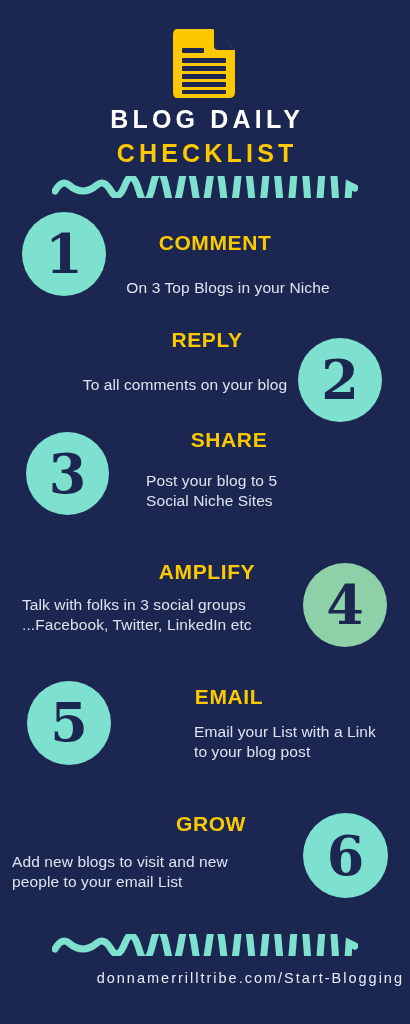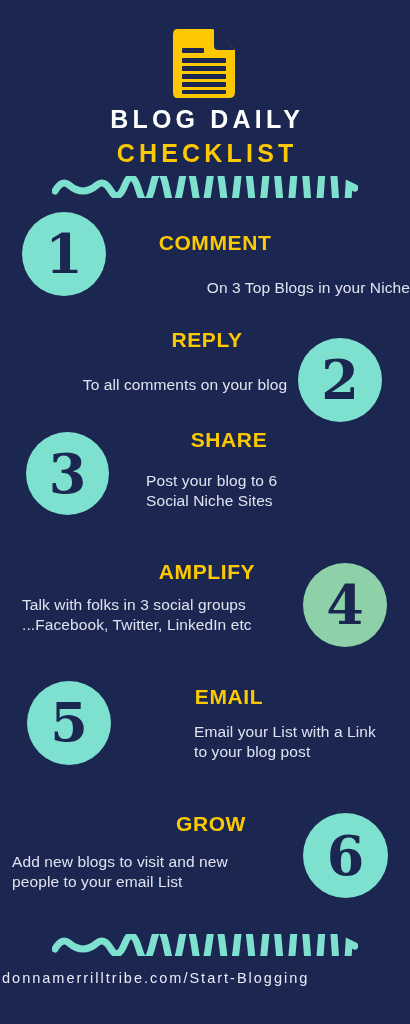--- a/index.html
+++ b/index.html
@@ -100,21 +100,21 @@
     position: absolute;
     color: #dfe3f0;
     font-size: 15.5px;
     font-weight: 400;
     line-height: 20px;
     letter-spacing: 0.1px;
   }
 
   
   .h1 { left: 0; top: 231px; width: 410px; text-align: center; padding-left: 20px; }
-  .b1 { left: 0; top: 278px; width: 410px; text-align: right; padding-left: 46px; }
+  .b1 { left: 0; top: 278px; width: 410px; text-align: center; padding-left: 46px; }
 
   
   .h2 { left: 0; top: 328px; width: 410px; text-align: center; padding-left: 4px; }
   .b2 { left: 0; top: 375px; width: 410px; text-align: center; padding-right: 40px; }
 
   
   .h3 { left: 0; top: 428px; width: 410px; text-align: center; padding-left: 48px; }
   .b3 { left: 146px; top: 471px; width: 250px; text-align: left; }
 
   
@@ -128,21 +128,21 @@
   
   .h6 { left: 0; top: 812px; width: 410px; text-align: center; padding-left: 12px; }
   .b6 { left: 12px; top: 852px; width: 290px; text-align: left; }
 
   
   .footer-url {
     position: absolute;
     left: 0;
     top: 968px;
     width: 404px;
-    text-align: left;
+    text-align: right;
     color: #e7ebf6;
     font-size: 14.5px;
     letter-spacing: 2.0px;
     text-indent: 2.0px;
     line-height: 20px;
   }
 </style>
 </head>
 <body>
 
@@ -192,21 +192,21 @@
   </div>
 
   <div class="step-head h1">COMMENT</div>
   <div class="step-body b1">On 3 Top Blogs  in your Niche</div>
 
   <div class="step-head h2">REPLY</div>
   <div class="step-body b2">To all comments on your blog</div>
 
   <div class="step-head h3">SHARE</div>
   <div class="step-body b3">
-    <div>Post your blog to 6</div>
+    <div>Post your blog to 5</div>
     <div>Social Niche Sites</div>
   </div>
 
   <div class="step-head h4">AMPLIFY</div>
   <div class="step-body b4">
     <div>Talk with folks in  3 social groups</div>
     <div>...Facebook, Twitter, LinkedIn etc</div>
   </div>
 
   <div class="step-head h5">EMAIL</div>

